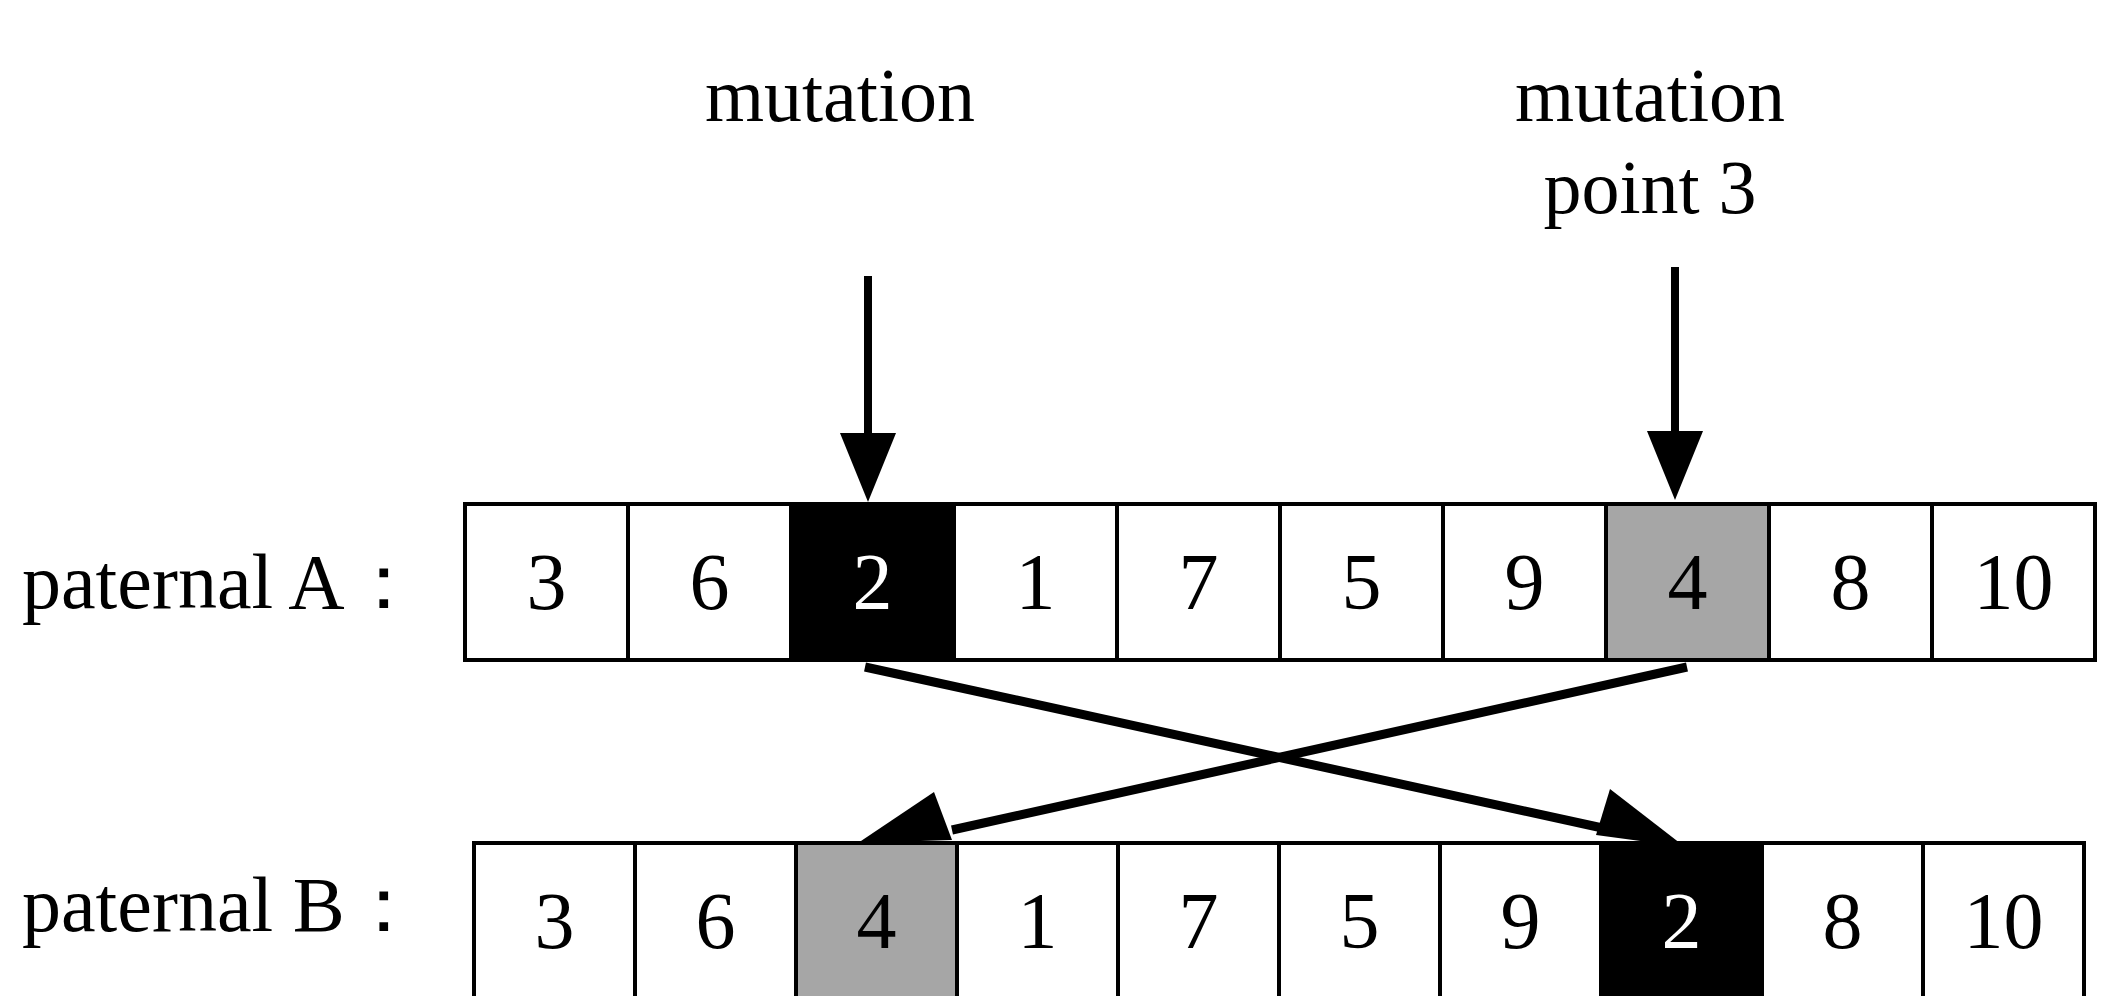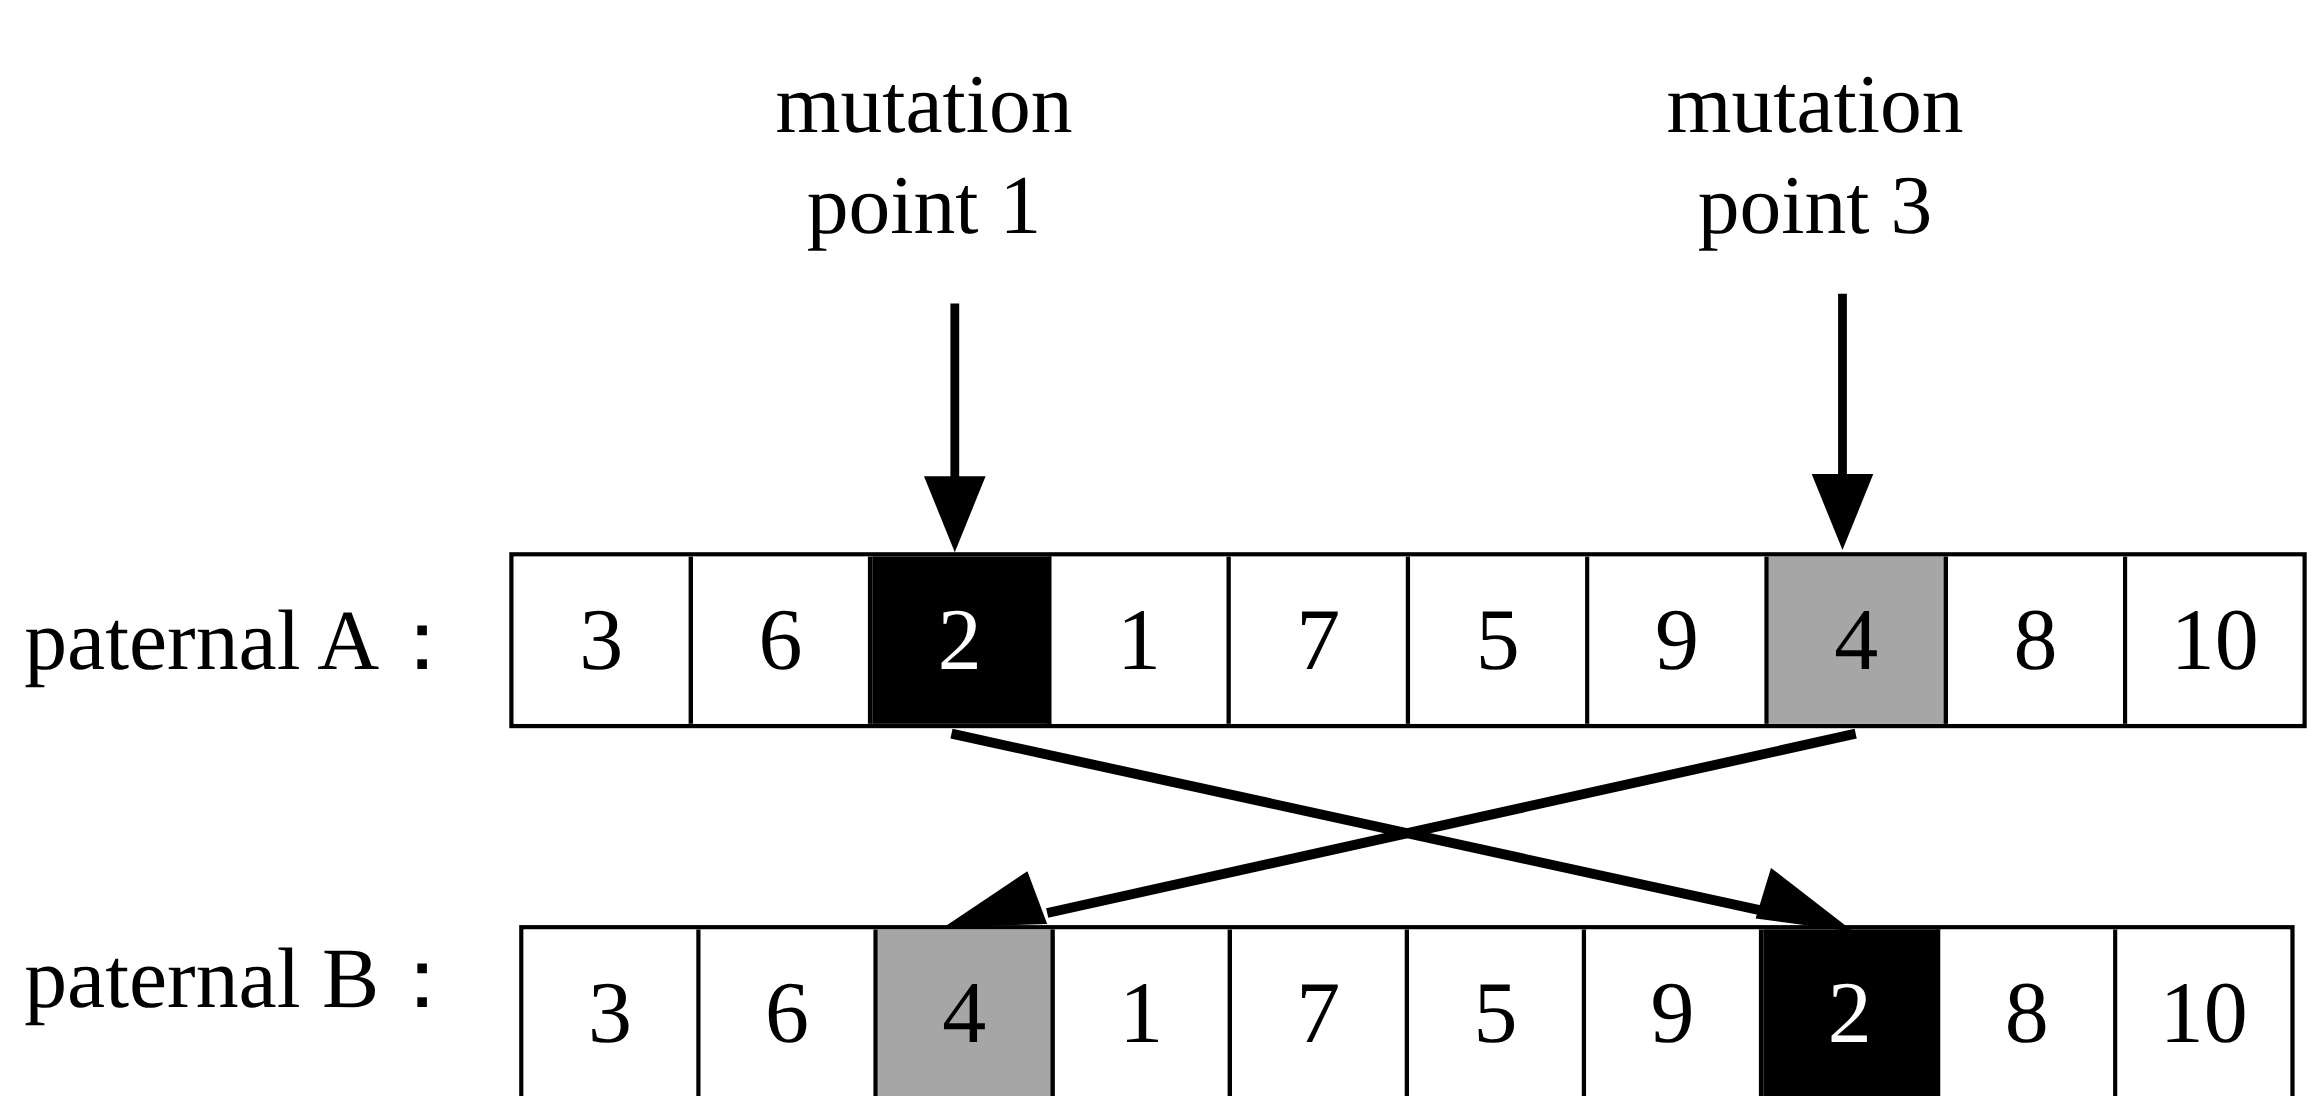--- a/index.html
+++ b/index.html
@@ -33,21 +33,21 @@
   .side-label{
     position:absolute;
     left:22px;
     height:160px;
     display:flex;
     align-items:center;
     font-size:78px;
     white-space:nowrap;
   }
   #label-a{top:463px;}
-  #label-b{top:770px;}
+  #label-b{top:786px;}
   .gene-row{
     position:absolute;
     display:flex;
     border:4px solid var(--line);
     background:var(--bg);
   }
   #row-a{left:463px;top:463px;}
   #row-b{left:472px;top:802px;}
   .cell{
     width:159px;height:152px;
@@ -66,21 +66,20 @@
     pointer-events:none;
   }
 </style>
 </head>
 <body>
 
 <div class="canvas">
 
   <div class="top-label" id="mp1">
     <span>mutation</span>
-    <span>point 1</span>
   </div>
   <div class="top-label" id="mp2">
     <span>mutation</span>
     <span>point 3</span>
   </div>
 
   <div class="side-label" id="label-a">paternal A：</div>
   <div class="side-label" id="label-b">paternal B：</div>
 
   <div class="gene-row" id="row-a">

